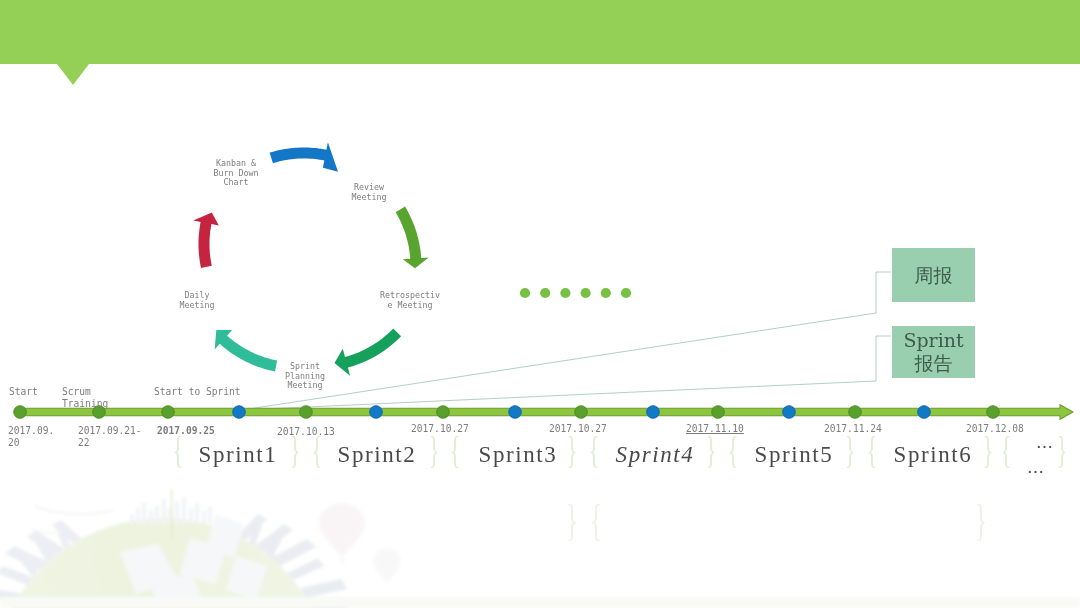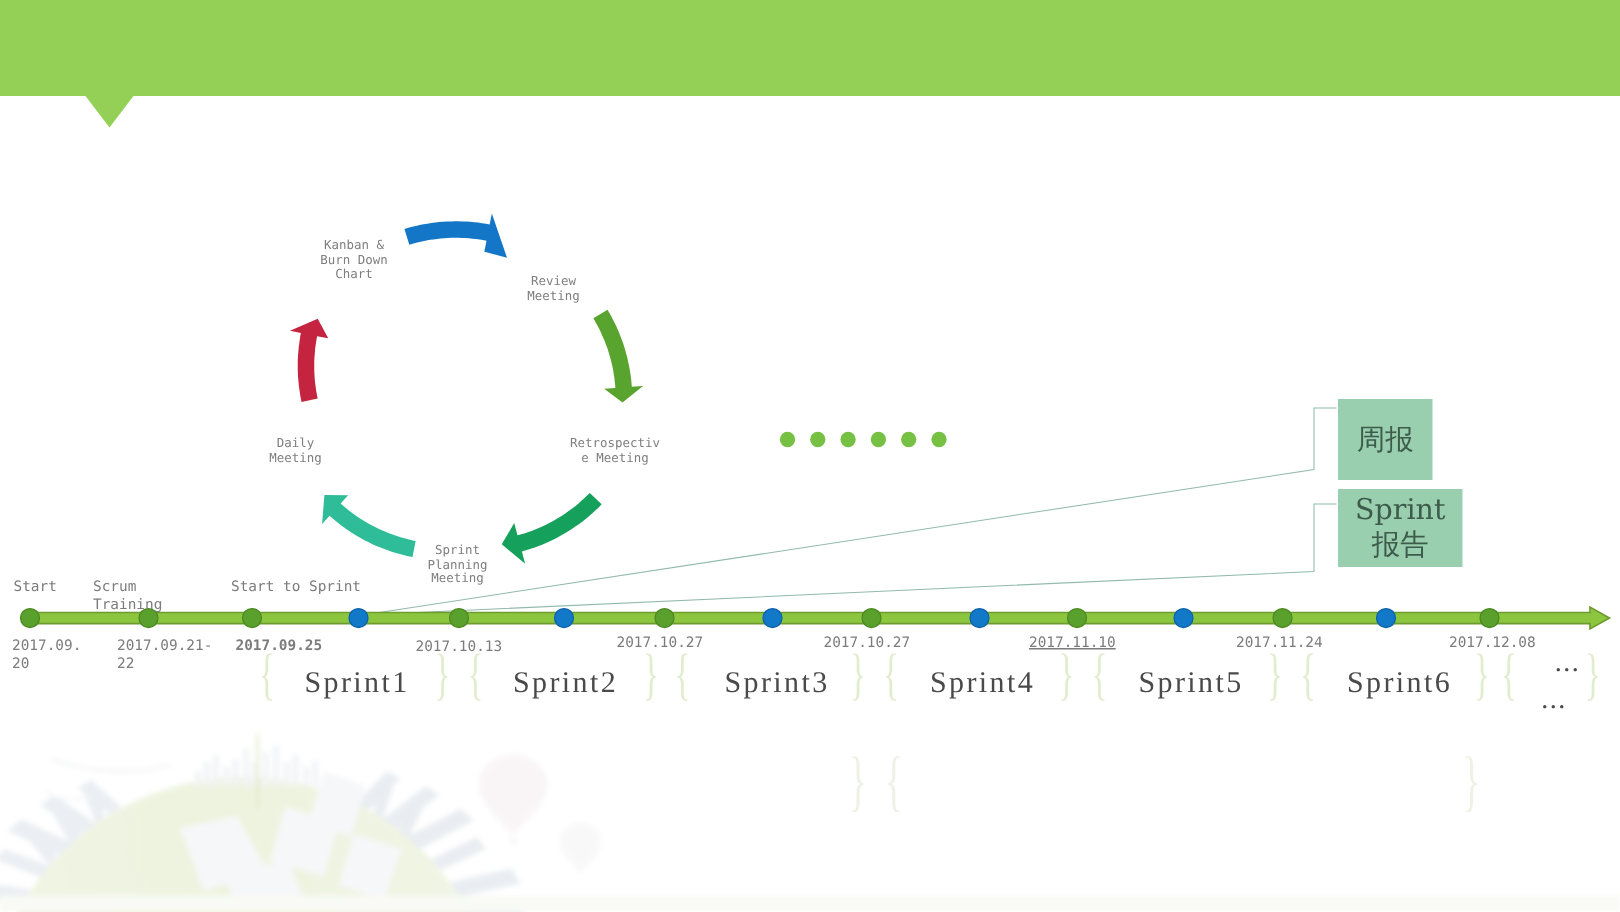--- a/index.html
+++ b/index.html
@@ -10,21 +10,21 @@
 .hdr{position:absolute;left:0;top:0;width:1080px;height:64px;background:#93D055;}
 .hdr-notch{position:absolute;left:57px;top:64px;width:0;height:0;
            border-left:16px solid transparent;border-right:16px solid transparent;
            border-top:21px solid #93D055;}
 .hdr-title{position:absolute;left:10px;top:19px;font-size:30px;line-height:32px;
            color:#F1FADA;letter-spacing:7px;font-family:"DejaVu Sans",sans-serif;white-space:nowrap;}
 .clabel{position:absolute;text-align:center;color:#7e7e7e;font-size:8.3px;line-height:9.6px;
         font-family:"DejaVu Sans Mono",monospace;white-space:pre-line;}
 .tlabel{position:absolute;color:#7c7c7c;font-size:9.6px;line-height:11.6px;
         font-family:"DejaVu Sans Mono",monospace;white-space:pre-line;}
-.sprint{position:absolute;color:#4a4a4a;font-size:20px;line-height:22px;letter-spacing:1.6px;
+.sprint{position:absolute;color:#4a4a4a;font-size:23px;line-height:22px;letter-spacing:1.6px;
         font-family:"Liberation Serif",serif;text-align:center;white-space:nowrap;transform:translateX(-50%);}
 .ell{position:absolute;color:#4a4a4a;font-size:17px;line-height:16px;letter-spacing:1px;text-align:center;
      font-family:"DejaVu Serif",serif;transform:translateX(-50%);white-space:pre-line;}
 .brace{position:absolute;color:#E1EDCE;font-size:38px;line-height:38px;
        font-family:"Liberation Serif",serif;transform:translateX(-50%) scaleX(0.58);}
 .rel{position:absolute;color:#5c5a5e;font-size:21px;line-height:22px;letter-spacing:1.1px;
      font-family:"Liberation Serif",serif;text-align:center;white-space:nowrap;transform:translateX(-50%);}
 .rbrace{position:absolute;color:#EEF2E6;font-size:45px;line-height:45px;
         font-family:"Liberation Serif",serif;transform:translateX(-50%) scaleX(0.55);}
 .gbox{position:absolute;background:#99CFAE;color:#3d5c4c;text-align:center;
@@ -181,24 +181,24 @@
     <div class="brace" style="left:711px;top:431px;">}</div>
     <div class="brace" style="left:733px;top:431px;">{</div>
     <div class="brace" style="left:850px;top:431px;">}</div>
     <div class="brace" style="left:872px;top:431px;">{</div>
     <div class="brace" style="left:988px;top:431px;">}</div>
     <div class="brace" style="left:1006px;top:431px;">{</div>
     <div class="brace" style="left:1062px;top:431px;">}</div>
     <div class="sprint" style="left:238px;top:444px;">Sprint1</div>
     <div class="sprint" style="left:377px;top:444px;">Sprint2</div>
     <div class="sprint" style="left:518px;top:444px;">Sprint3</div>
-    <div class="sprint" style="left:655px;top:444px;">Sprint4</div>
+    <div class="sprint" style="left:655px;top:444px;font-style:italic;">Sprint4</div>
     <div class="sprint" style="left:794px;top:444px;">Sprint5</div>
     <div class="sprint" style="left:933px;top:444px;">Sprint6</div>
     <div class="ell" style="left:1045px;top:434px;">…</div>
     <div class="ell" style="left:1036px;top:459px;">…</div>
     <div class="rbrace" style="left:572px;top:498px;">}</div>
     <div class="rbrace" style="left:596px;top:498px;">{</div>
     <div class="rbrace" style="left:981px;top:498px;">}</div>
-    <div class="gbox" style="left:892px;top:266px;width:63px;height:54px;background:#99CFAE;font-size:19px;">周报</div>
+    <div class="gbox" style="left:892px;top:248px;width:83px;height:54px;background:#99CFAE;font-size:19px;">周报</div>
     <div class="gbox" style="left:892px;top:326px;width:83px;height:52px;background:#99CFAE;font-size:19px;">Sprint
 报告</div>
   </div>
 
 </body></html>

